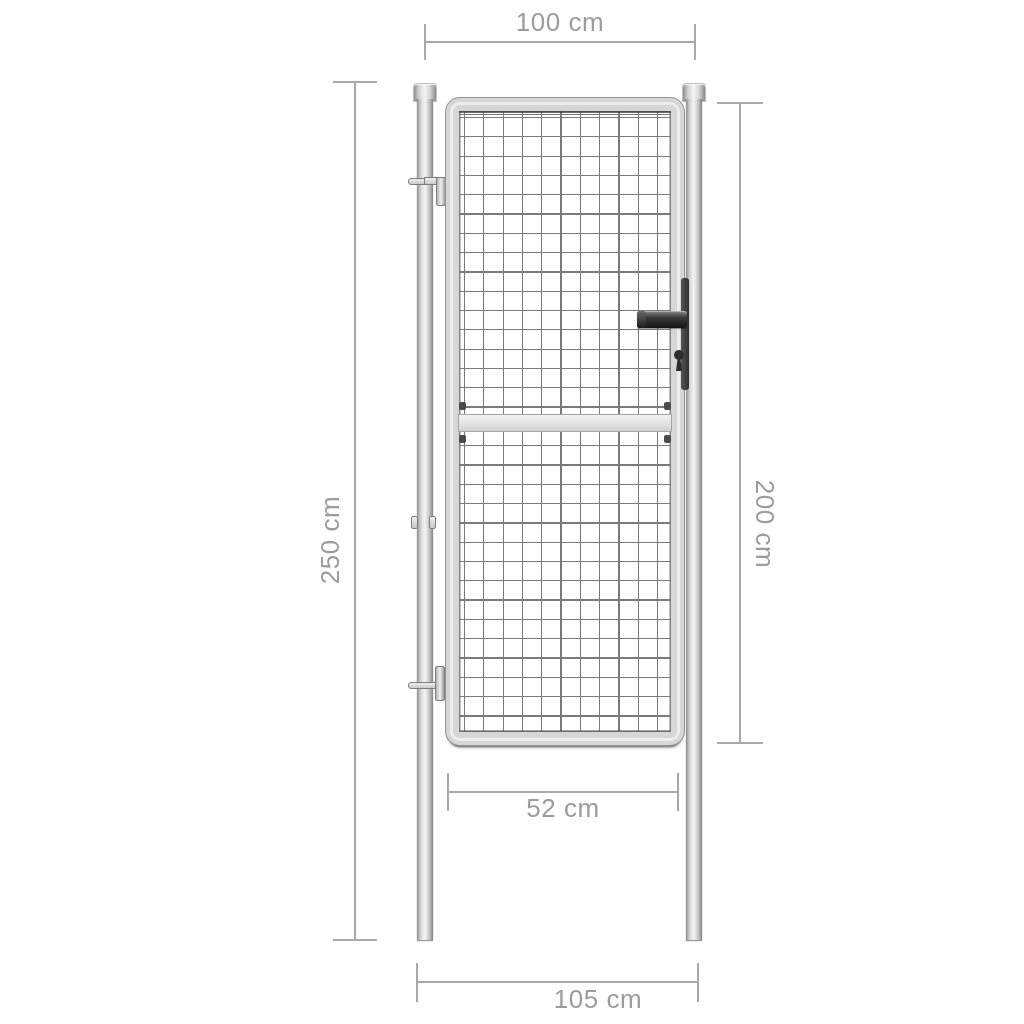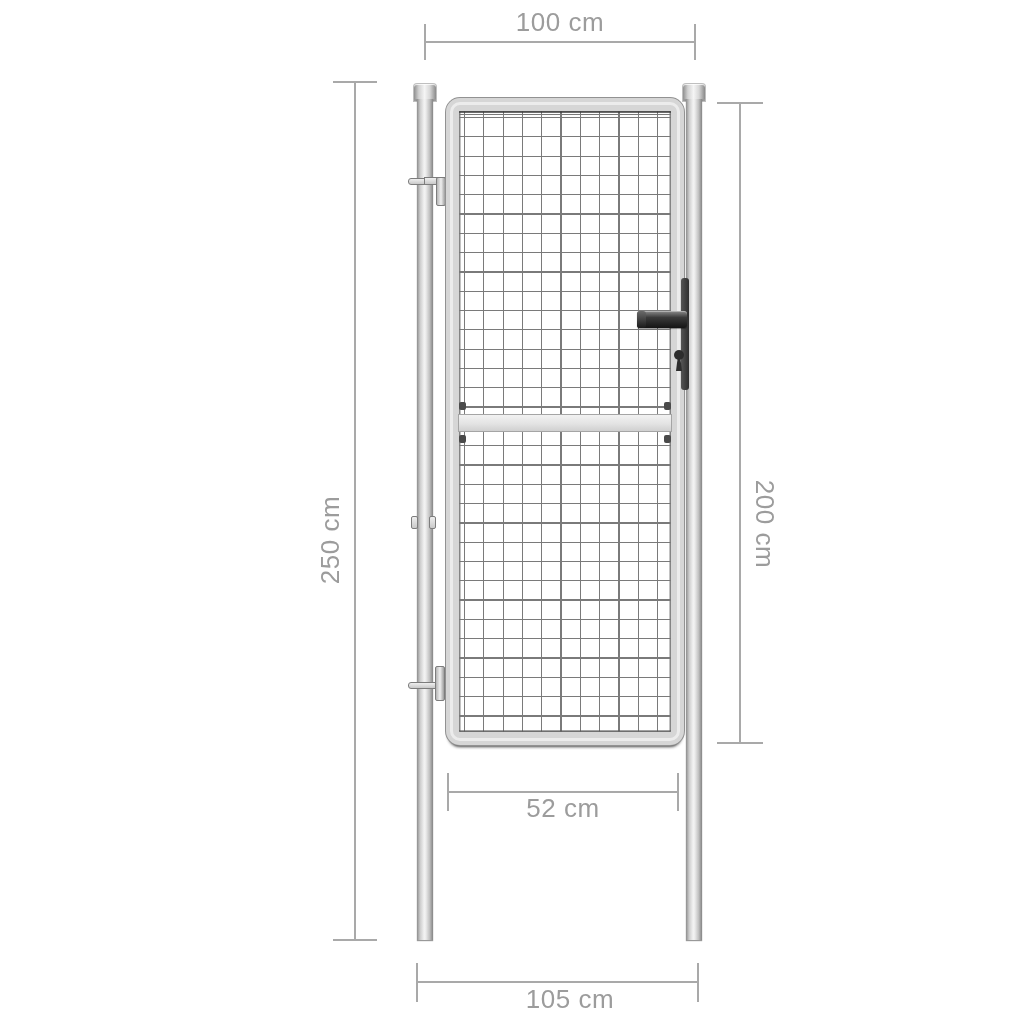--- a/index.html
+++ b/index.html
@@ -94,21 +94,21 @@
   .dim-right-label{left:765px;top:524px;transform:translate(-50%,-50%) rotate(90deg);}
   
   .dim-inner-line{left:448px;top:791px;width:230px;height:2px;}
   .dim-inner-tick-l{left:447px;top:773px;width:2px;height:38px;}
   .dim-inner-tick-r{left:677px;top:773px;width:2px;height:38px;}
   .dim-inner-label{left:563px;top:794px;transform:translateX(-50%);}
   
   .dim-bottom-line{left:417px;top:981px;width:282px;height:2px;}
   .dim-bottom-tick-l{left:416px;top:963px;width:2px;height:39px;}
   .dim-bottom-tick-r{left:697px;top:963px;width:2px;height:39px;}
-  .dim-bottom-label{left:570px;top:985px;transform:translateX(-50%);}
+  .dim-bottom-label{left:598px;top:985px;transform:translateX(-50%);}
 </style>
 </head>
 <body>
 
 <div id="canvas">
 
   <div class="post-cap left"></div>
   <div class="post left"></div>
   <div class="post-cap right"></div>
   <div class="post right"></div>

